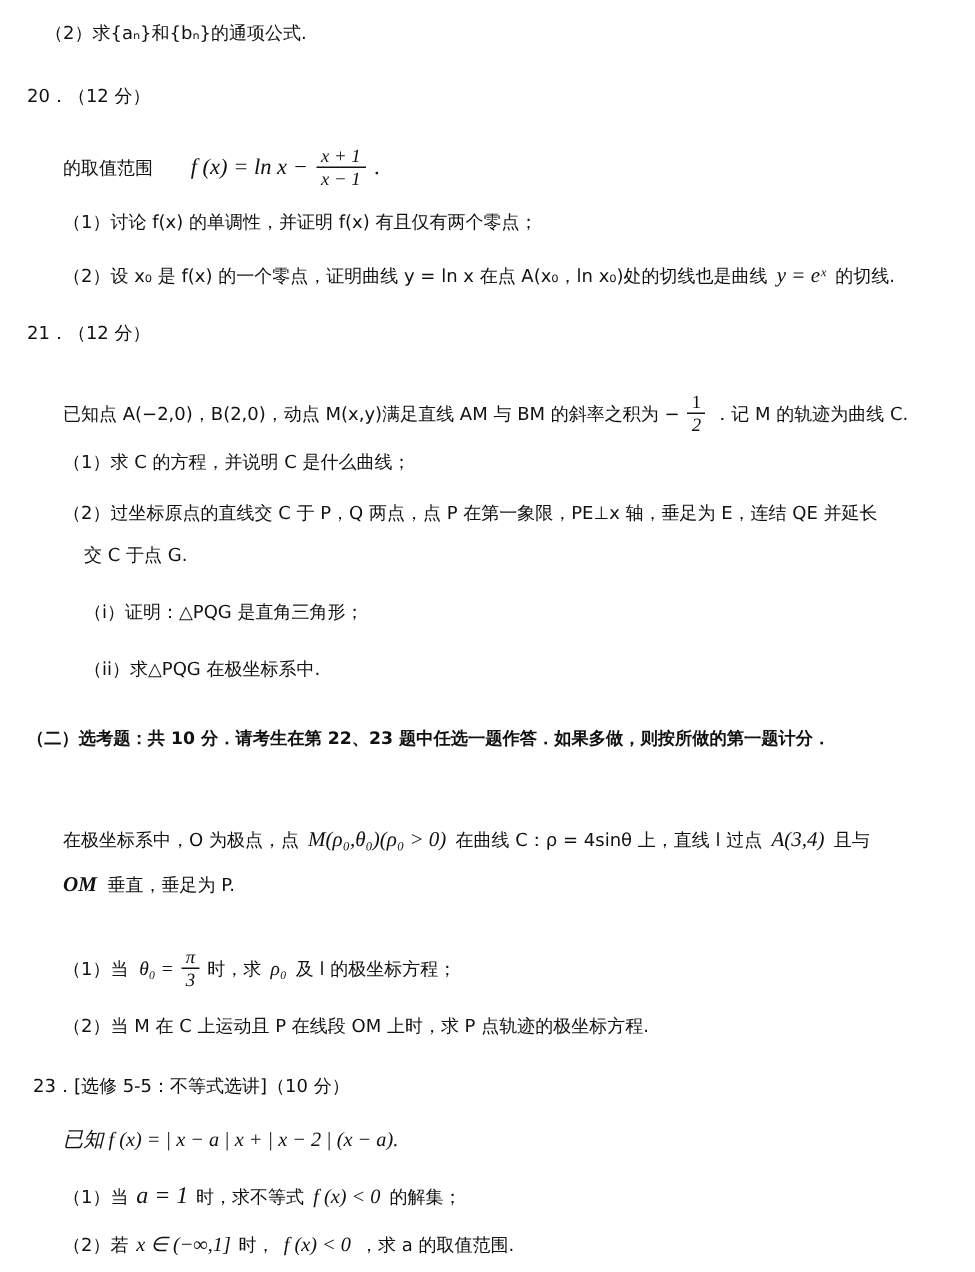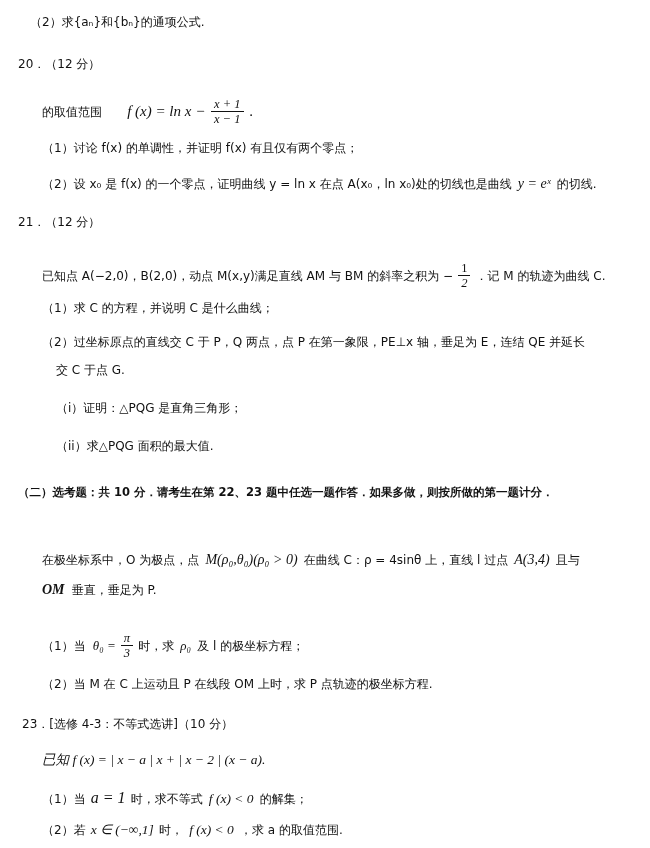--- a/index.html
+++ b/index.html
@@ -85,21 +85,21 @@
     </span>
     <span class="cn">．记 M 的轨迹为曲线 C.</span>
   </div>
 
   <div class="line cn" style="left:42px; top:300px;">（1）求 C 的方程，并说明 C 是什么曲线；</div>
 
   <div class="line cn" style="left:42px; top:334px;">（2）过坐标原点的直线交 C 于 P，Q 两点，点 P 在第一象限，PE⊥x 轴，垂足为 E，连结 QE 并延长</div>
   <div class="line cn" style="left:56px; top:362px;">交 C 于点 G.</div>
 
   <div class="line cn" style="left:56px; top:400px;">（i）证明：△PQG 是直角三角形；</div>
-  <div class="line cn" style="left:56px; top:438px;">（ii）求△PQG 面积的最大值.</div>
+  <div class="line cn" style="left:56px; top:438px;">（ii）求△PQG 在极坐标系中.</div>
 
   <div class="line cn bold" style="left:18px; top:484px; font-size:11.5px;">（二）选考题：共 10 分．请考生在第 22、23 题中任选一题作答．如果多做，则按所做的第一题计分．</div>
 
 
   <div class="line" style="left:42px; top:552px;">
     <span class="cn">在极坐标系中，O 为极点，点</span>
     <span class="mi" style="font-size:14px; margin:0 3px;">M(ρ₀,θ₀)(ρ₀ &gt; 0)</span>
     <span class="cn">在曲线 C：ρ = 4sinθ 上，直线 l 过点</span>
     <span class="mi" style="font-size:14px; margin:0 3px;">A(3,4)</span>
     <span class="cn">且与</span>
@@ -117,21 +117,21 @@
       <span class="top mi">π</span>
       <span class="bot">3</span>
     </span>
     <span class="cn">时，求</span>
     <span class="mi" style="font-size:13px; margin:0 3px;">ρ₀</span>
     <span class="cn">及 l 的极坐标方程；</span>
   </div>
 
   <div class="line cn" style="left:42px; top:676px;">（2）当 M 在 C 上运动且 P 在线段 OM 上时，求 P 点轨迹的极坐标方程.</div>
 
-  <div class="line cn" style="left:22px; top:716px;">23．[选修 4-3：不等式选讲]（10 分）</div>
+  <div class="line cn" style="left:22px; top:716px;">23．[选修 5-5：不等式选讲]（10 分）</div>
 
   <div class="line" style="left:42px; top:752px;">
     <span class="mi" style="font-size:13.5px;">已知 f (x) = | x − a | x + | x − 2 | (x − a).</span>
   </div>
 
   <div class="line" style="left:42px; top:790px;">
     <span class="cn">（1）当</span>
     <span class="mi" style="font-size:16px; margin:0 2px;">a = 1</span>
     <span class="cn">时，求不等式</span>
     <span class="mi" style="font-size:13.5px; margin:0 3px;">f (x) &lt; 0</span>

